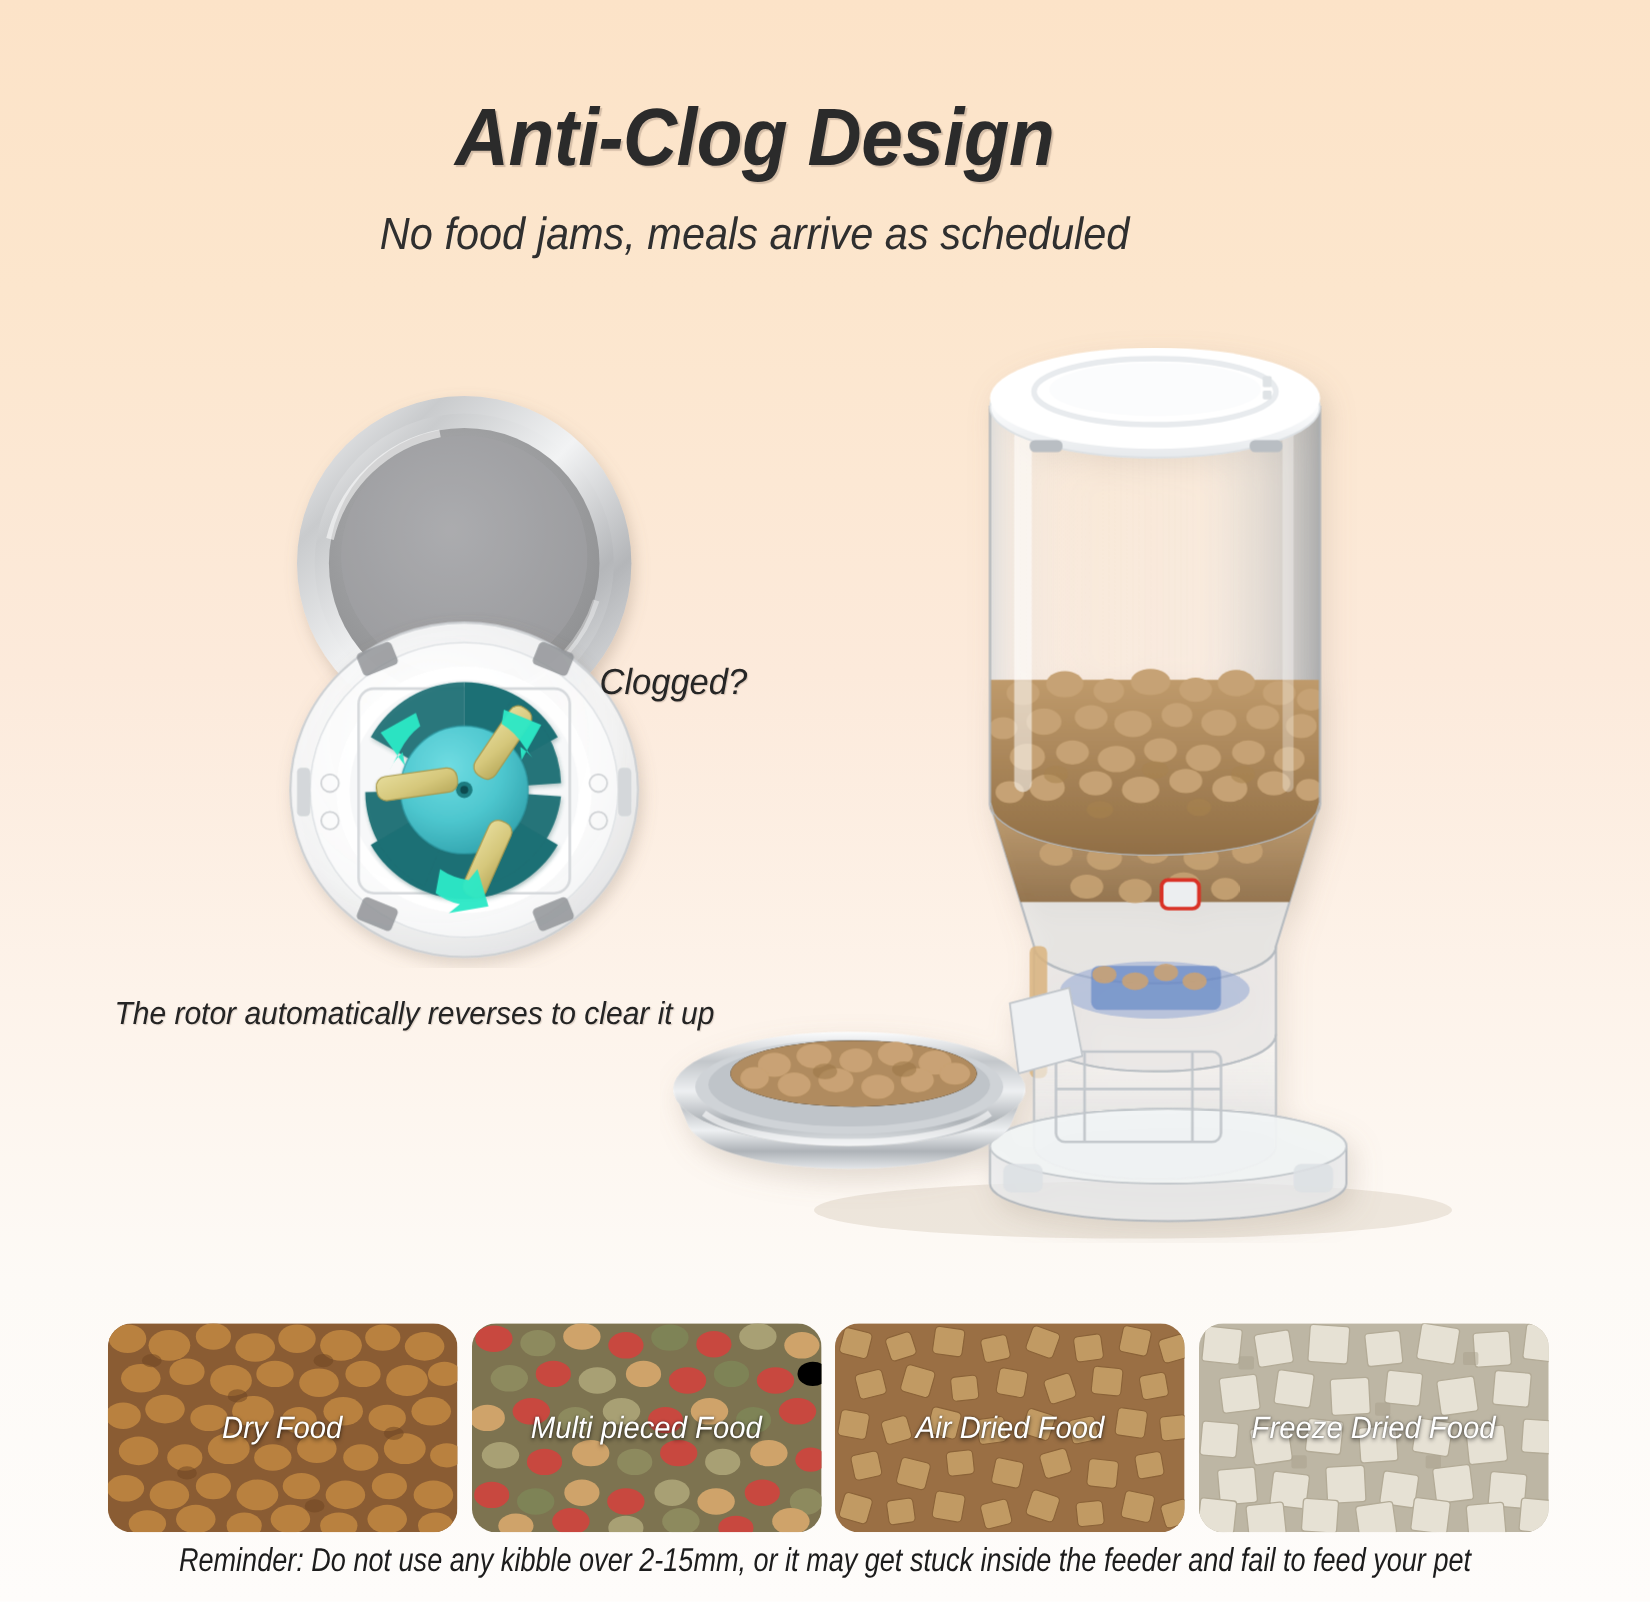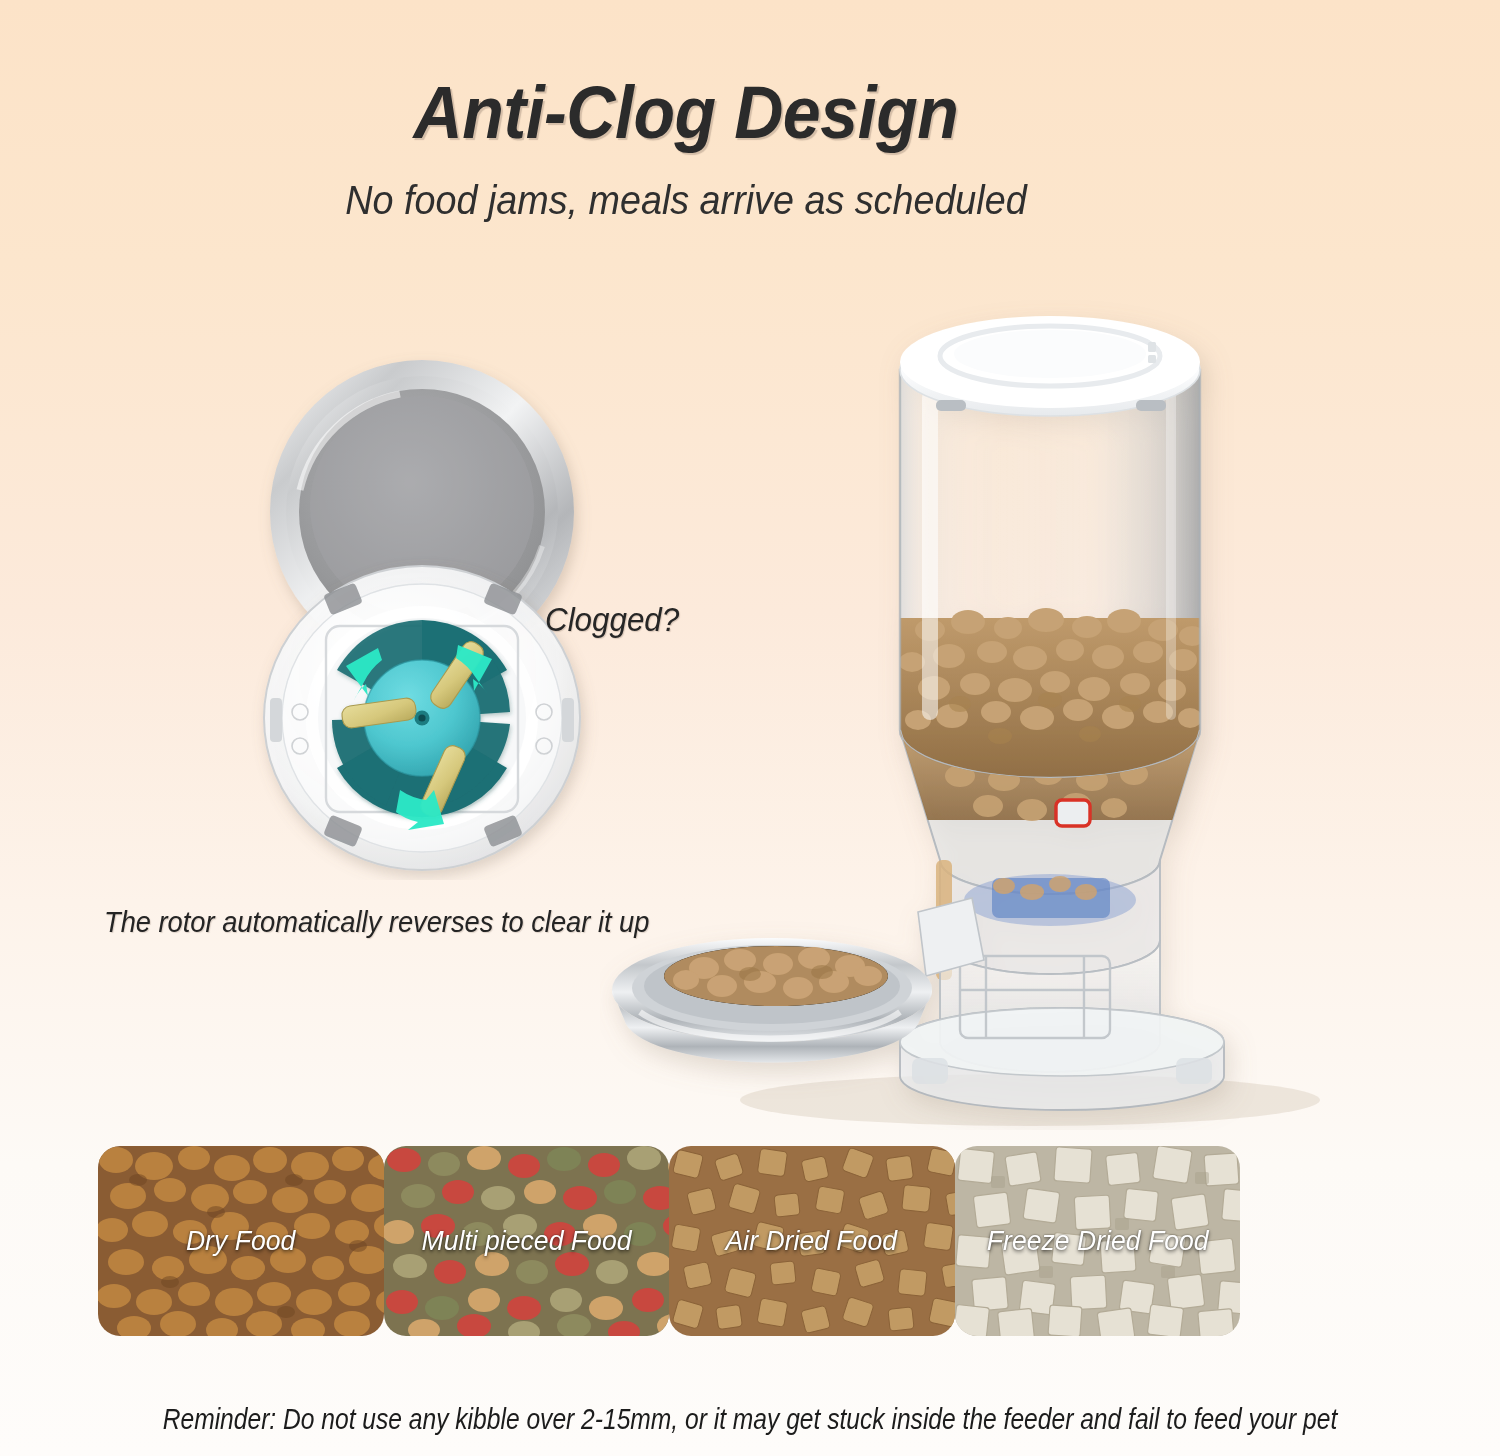--- a/index.html
+++ b/index.html
@@ -3,21 +3,21 @@
 <meta charset="utf-8">
 <style>
   html,body{margin:0;padding:0;}
   body{
     width:1500px;height:1456px;position:relative;overflow:hidden;
     font-family:"Liberation Sans","DejaVu Sans",sans-serif;
     background:linear-gradient(180deg,#fce3c8 0%,#fce6cd 18%,#fceadb 42%,#fdf3ea 62%,#fdfaf6 80%,#fefcfa 100%);
   }
 
   
-  .hdr{position:absolute;left:0;top:76px;width:1372px;text-align:center;}
+  .hdr{position:absolute;left:0;top:88px;width:1372px;text-align:center;}
   .title{
     font-size:74px;font-weight:bold;font-style:italic;color:#2b2b2b;
     letter-spacing:-0.5px;line-height:1;
     transform:scaleX(.92);transform-origin:center;
     text-shadow:2px 2px 1px rgba(120,100,85,.30);
   }
   .subtitle{
     margin-top:30px;font-size:41px;font-style:italic;color:#2f2f2f;
     transform:scaleX(.92);transform-origin:center;line-height:1;
   }
@@ -36,21 +36,21 @@
     font-size:29px;font-style:italic;color:#242424;
     transform:scaleX(.94);transform-origin:left center;white-space:nowrap;
     text-shadow:1px 1px 1px rgba(150,130,115,.3);
   }
 
   
   .feeder{position:absolute;left:600px;top:300px;width:740px;height:830px;}
   .feeder svg{display:block;}
 
   
-  .tiles{position:absolute;left:98px;top:1146px;width:1142px;height:190px;
+  .tiles{position:absolute;left:98px;top:1203px;width:1310px;height:190px;
          display:flex;justify-content:space-between;}
   .tile{
     position:relative;width:318px;height:190px;border-radius:22px;overflow:hidden;
     display:flex;align-items:center;justify-content:center;
   }
   .tile .tex{position:absolute;inset:0;}
   .tile .lbl{
     position:relative;z-index:3;color:#fff;font-size:28px;font-style:italic;
     font-weight:500;transform:scaleX(.95);white-space:nowrap;
     text-shadow:0 2px 4px rgba(0,0,0,.55),0 0 2px rgba(0,0,0,.5);

